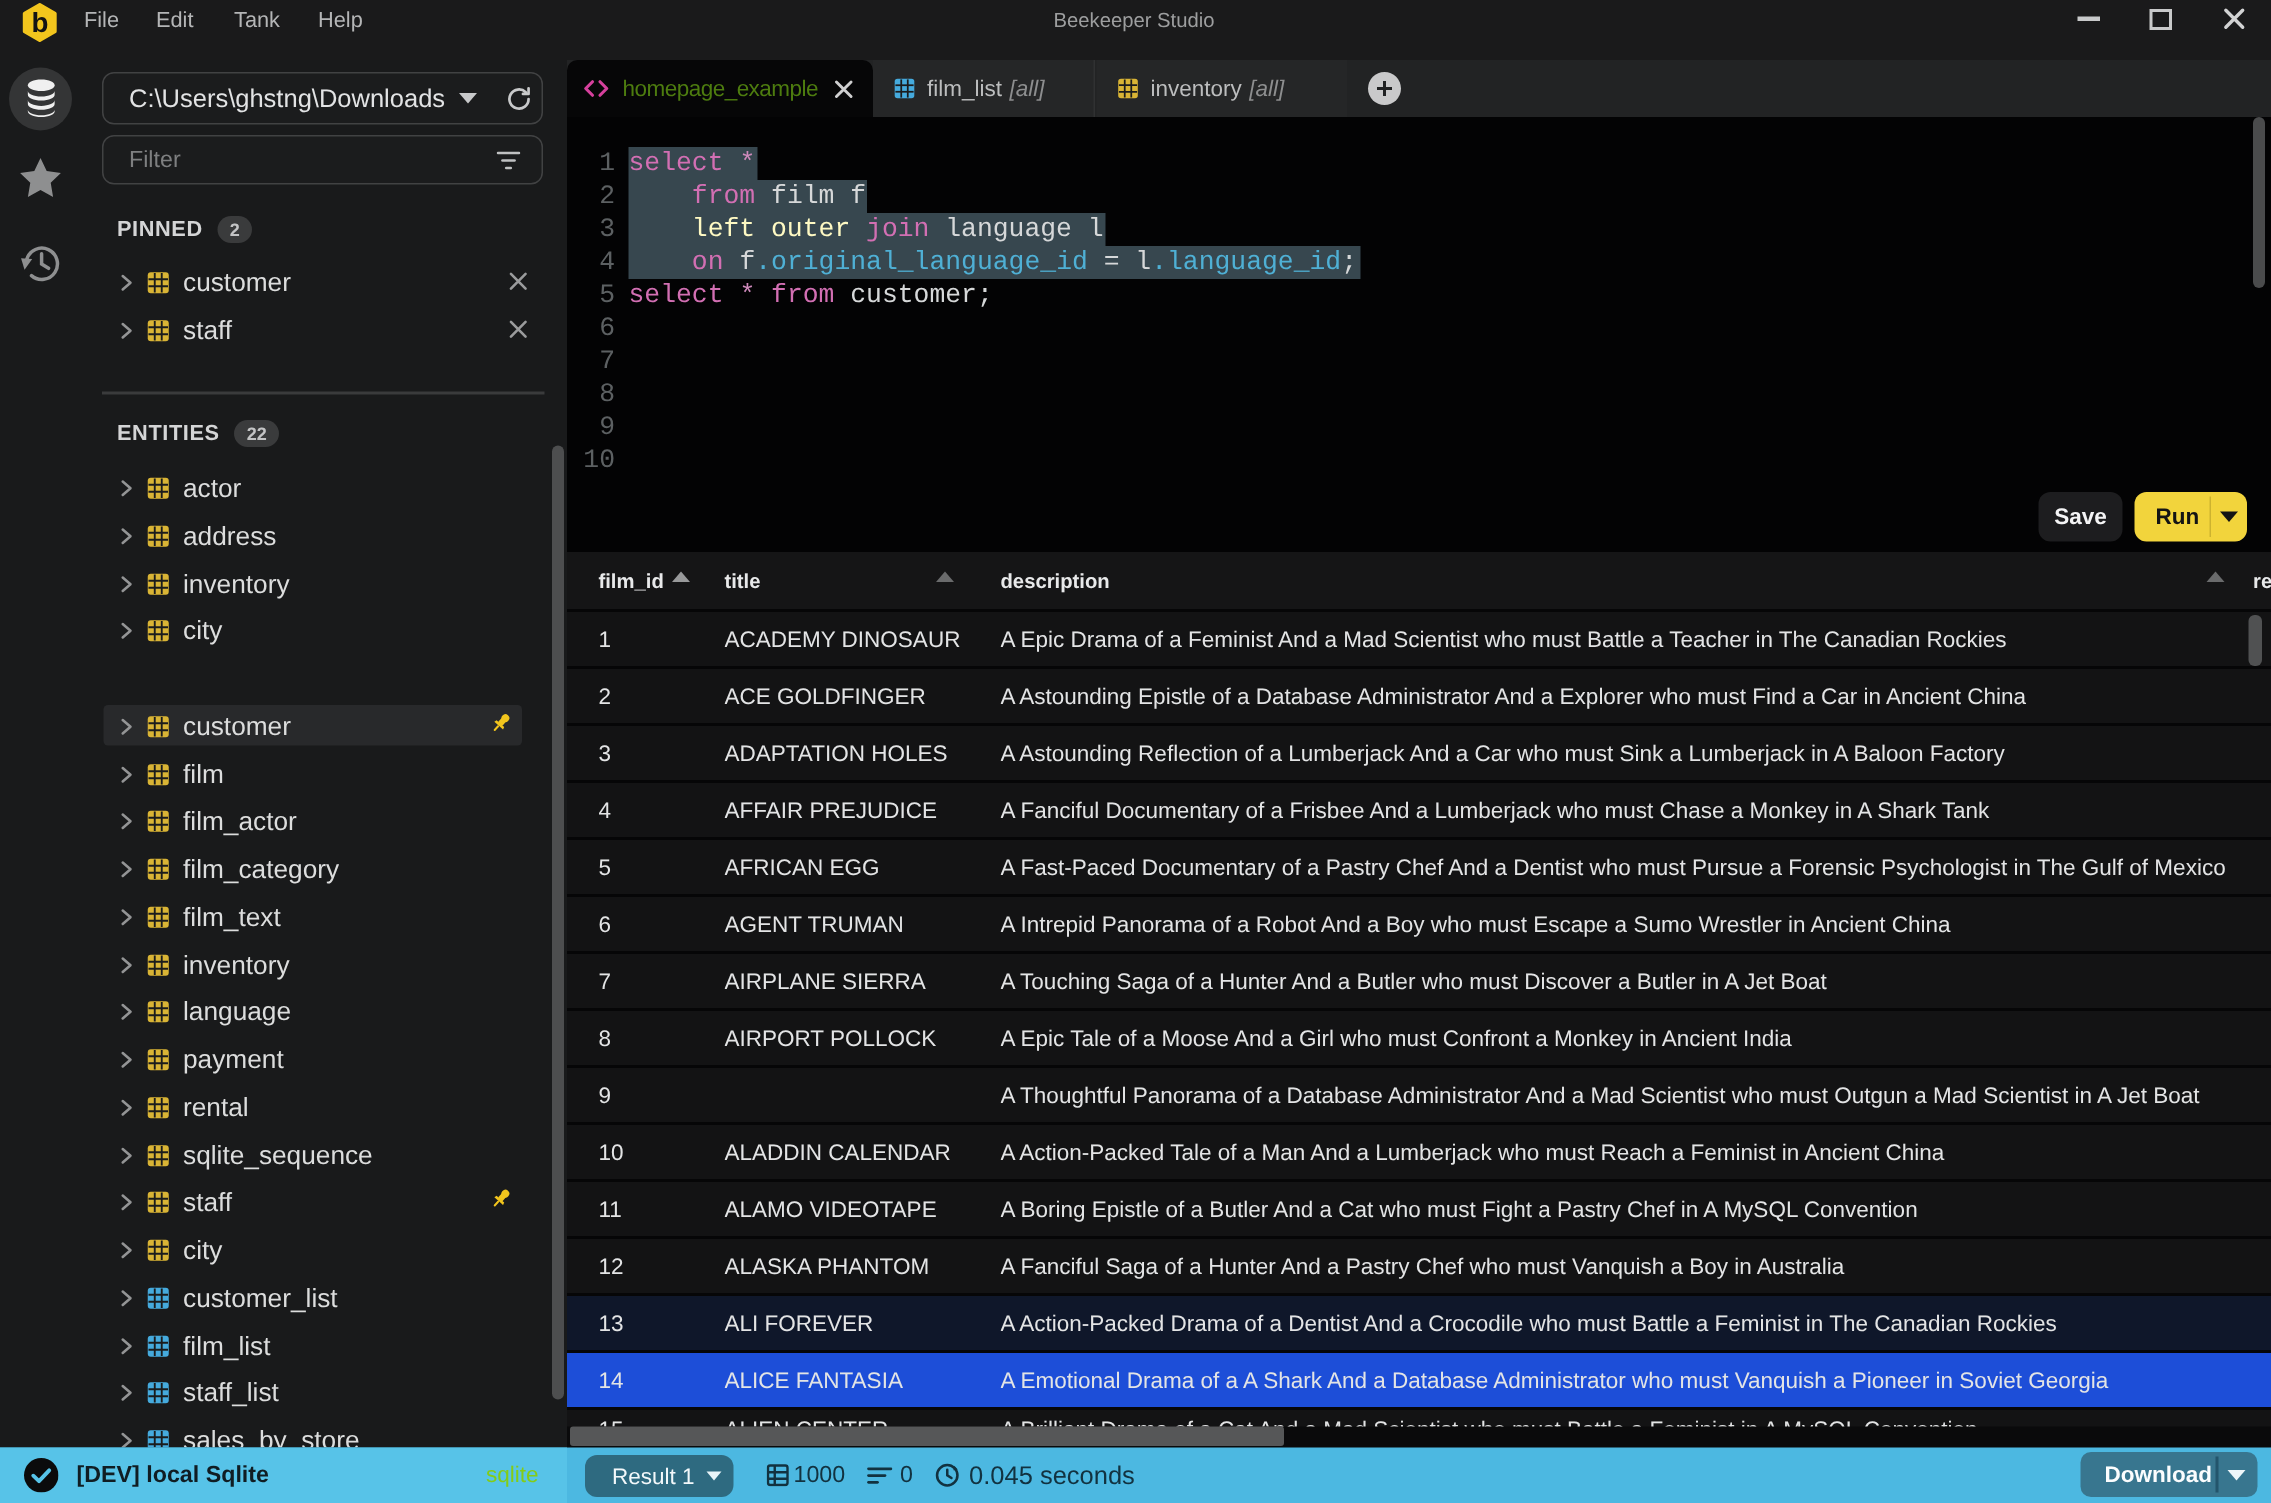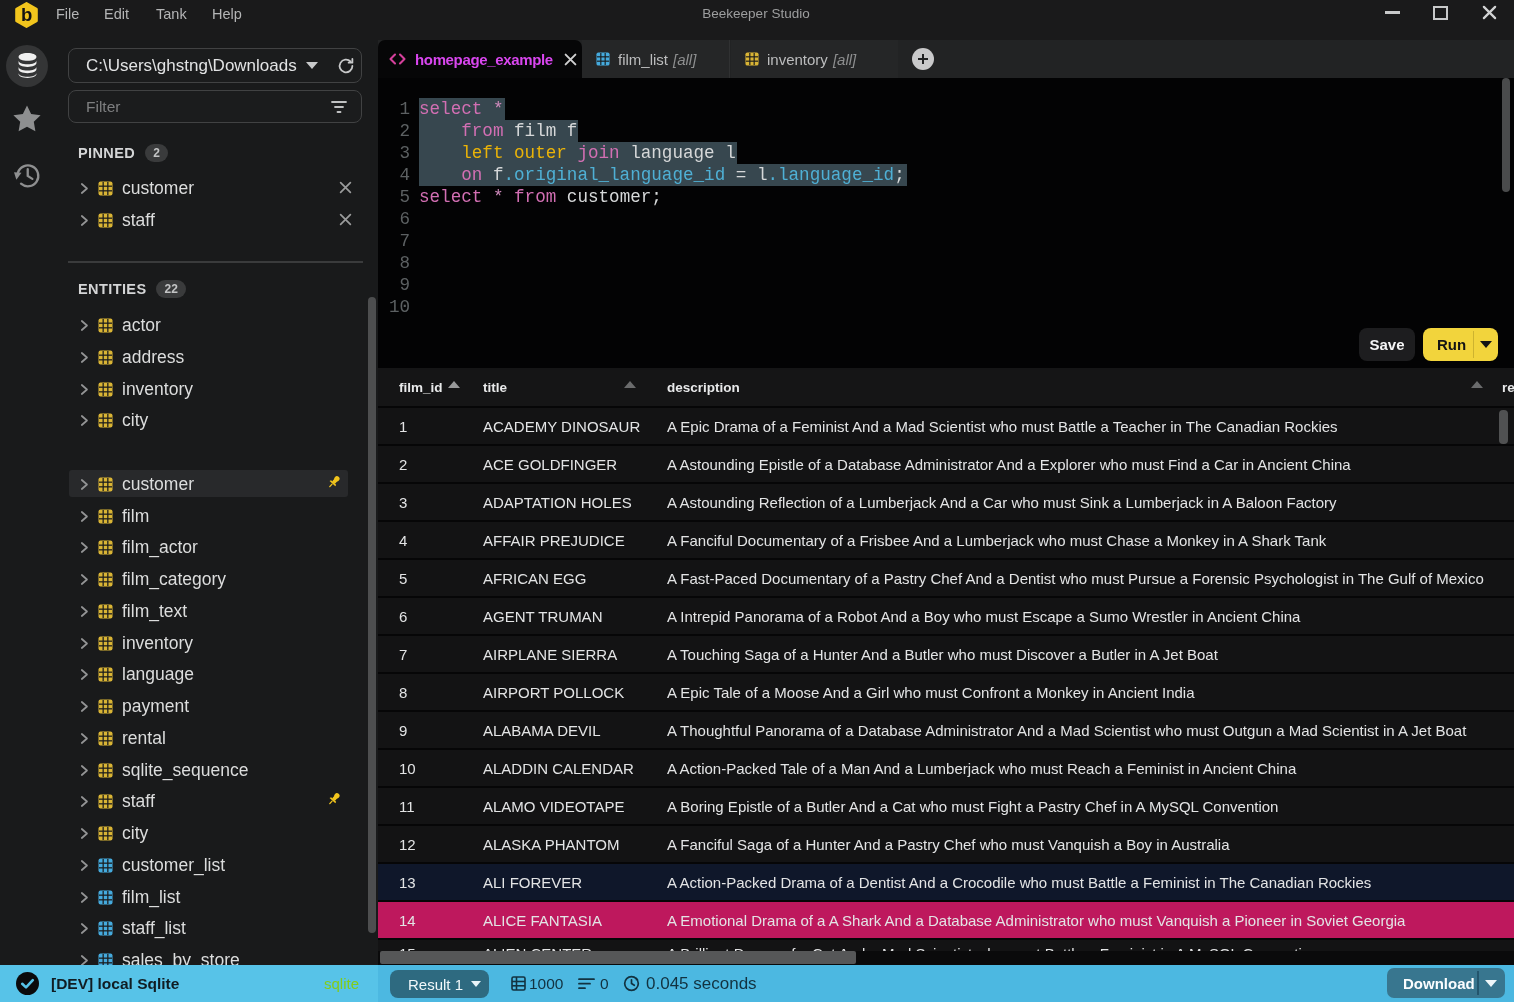--- a/index.html
+++ b/index.html
@@ -434,21 +434,21 @@
         </svg>
         <span class="nm">sales_by_store</span>
       </div>
 <div class="a" style="left:368px;top:257px;width:8px;height:636px;background:#4d4e4f;border-radius:4px"></div>
 </div>
 <div class="a tabbar"></div>
 <div class="a tab" style="left:378px;width:204px;background:#060607;border-radius:7px 7px 0 0">
       <svg style="margin-left:11px;flex:none" width="17" height="12" viewBox="0 0 17 12">
         <path d="M6 1.5 L1.5 6 L6 10.5 M11 1.5 L15.5 6 L11 10.5" fill="none" stroke="#d5409c" stroke-width="2.1" stroke-linecap="round" stroke-linejoin="round"></path>
       </svg>
-      <span style="color:#d946ef;font-weight:bold;font-size:15px;letter-spacing:-0.35px;margin-left:9px;flex:none">homepage_example</span>
+      <span style="color:#4d7c0f;font-weight:normal;font-size:15px;letter-spacing:-0.35px;margin-left:9px;flex:none">homepage_example</span>
       <div style="margin-left:11px;flex:none;display:flex">
         <svg width="13" height="13" viewBox="0 0 12 12" style="flex:none">
           <path d="M1.5 1.5 L10.5 10.5 M10.5 1.5 L1.5 10.5" stroke="#cfcfd0" stroke-width="1.8" stroke-linecap="round"></path>
         </svg>
       </div>
     </div>
 <div class="a tab" style="left:582px;width:148px;background:#252627;border-right:1px solid #303132">
       <div style="margin-left:14px;display:flex">
         <svg width="14" height="14" viewBox="0 0 15 15" style="flex:none">
           <rect x="0.5" y="0.5" width="14" height="14" rx="2" fill="#45aadd"></rect>
@@ -486,21 +486,21 @@
 <div class="a editor">
 <div class="a" style="left:41px;top:20px;width:86px;height:22px;background:#37474f"></div>
 <div class="a" style="left:41px;top:42px;width:159px;height:22px;background:#37474f"></div>
 <div class="a" style="left:41px;top:64px;width:318px;height:22px;background:#37474f"></div>
 <div class="a" style="left:41px;top:86px;width:488px;height:22px;background:#37474f"></div>
 <div class="a mono lnum" style="left:0;top:20px">1</div>
       <div class="a mono" style="left:41px;top:20px"><span style="color:#d26fb3">select</span><span style="color:#d6d8d9"> </span><span style="color:#cf8abc">*</span></div>
 <div class="a mono lnum" style="left:0;top:42px">2</div>
       <div class="a mono" style="left:41px;top:42px"><span style="color:#d6d8d9">    </span><span style="color:#d26fb3">from</span><span style="color:#d6d8d9"> film f</span></div>
 <div class="a mono lnum" style="left:0;top:64px">3</div>
-      <div class="a mono" style="left:41px;top:64px"><span style="color:#eab308">    left outer </span><span style="color:#d26fb3">join</span><span style="color:#d6d8d9"> language l</span></div>
+      <div class="a mono" style="left:41px;top:64px"><span style="color:#fef9c3">    left outer </span><span style="color:#d26fb3">join</span><span style="color:#d6d8d9"> language l</span></div>
 <div class="a mono lnum" style="left:0;top:86px">4</div>
       <div class="a mono" style="left:41px;top:86px"><span style="color:#d6d8d9">    </span><span style="color:#d26fb3">on</span><span style="color:#d6d8d9"> f</span><span style="color:#4fb0d5">.original_language_id</span><span style="color:#d6d8d9"> = l</span><span style="color:#4fb0d5">.language_id</span><span style="color:#d6d8d9">;</span></div>
 <div class="a mono lnum" style="left:0;top:108px">5</div>
       <div class="a mono" style="left:41px;top:108px"><span style="color:#d26fb3">select</span><span style="color:#d6d8d9"> </span><span style="color:#cf8abc">*</span><span style="color:#d6d8d9"> </span><span style="color:#d26fb3">from</span><span style="color:#d6d8d9"> customer;</span></div>
 <div class="a mono lnum" style="left:0;top:130px">6</div>
       <div class="a mono" style="left:41px;top:130px"></div>
 <div class="a mono lnum" style="left:0;top:152px">7</div>
       <div class="a mono" style="left:41px;top:152px"></div>
 <div class="a mono lnum" style="left:0;top:174px">8</div>
       <div class="a mono" style="left:41px;top:174px"></div>
@@ -561,21 +561,20 @@
         <div class="a cell" style="top:0;height:36px;left:105px;width:176px">AIRPLANE SIERRA</div>
         <div class="a cell" style="top:0;height:36px;left:289px;width:840px">A Touching Saga of a Hunter And a Butler who must Discover a Butler in A Jet Boat</div>
       </div>
 <div class="a trow" style="top:268px;height:36px;background:#131314">
         <div class="a cell" style="top:0;height:36px;left:21px;width:80px">8</div>
         <div class="a cell" style="top:0;height:36px;left:105px;width:176px">AIRPORT POLLOCK</div>
         <div class="a cell" style="top:0;height:36px;left:289px;width:840px">A Epic Tale of a Moose And a Girl who must Confront a Monkey in Ancient India</div>
       </div>
 <div class="a trow" style="top:306px;height:36px;background:#131314">
         <div class="a cell" style="top:0;height:36px;left:21px;width:80px">9</div>
-        <div class="a cell" style="top:0;height:36px;left:105px;width:176px">ALABAMA DEVIL</div>
         <div class="a cell" style="top:0;height:36px;left:289px;width:840px">A Thoughtful Panorama of a Database Administrator And a Mad Scientist who must Outgun a Mad Scientist in A Jet Boat</div>
       </div>
 <div class="a trow" style="top:344px;height:36px;background:#131314">
         <div class="a cell" style="top:0;height:36px;left:21px;width:80px">10</div>
         <div class="a cell" style="top:0;height:36px;left:105px;width:176px">ALADDIN CALENDAR</div>
         <div class="a cell" style="top:0;height:36px;left:289px;width:840px">A Action-Packed Tale of a Man And a Lumberjack who must Reach a Feminist in Ancient China</div>
       </div>
 <div class="a trow" style="top:382px;height:36px;background:#131314">
         <div class="a cell" style="top:0;height:36px;left:21px;width:80px">11</div>
         <div class="a cell" style="top:0;height:36px;left:105px;width:176px">ALAMO VIDEOTAPE</div>
@@ -584,21 +583,21 @@
 <div class="a trow" style="top:420px;height:36px;background:#131314">
         <div class="a cell" style="top:0;height:36px;left:21px;width:80px">12</div>
         <div class="a cell" style="top:0;height:36px;left:105px;width:176px">ALASKA PHANTOM</div>
         <div class="a cell" style="top:0;height:36px;left:289px;width:840px">A Fanciful Saga of a Hunter And a Pastry Chef who must Vanquish a Boy in Australia</div>
       </div>
 <div class="a trow" style="top:458px;height:36px;background:#0f172a">
         <div class="a cell" style="top:0;height:36px;left:21px;width:80px">13</div>
         <div class="a cell" style="top:0;height:36px;left:105px;width:176px">ALI FOREVER</div>
         <div class="a cell" style="top:0;height:36px;left:289px;width:840px">A Action-Packed Drama of a Dentist And a Crocodile who must Battle a Feminist in The Canadian Rockies</div>
       </div>
-<div class="a trow" style="top:496px;height:36px;background:#be185d">
+<div class="a trow" style="top:496px;height:36px;background:#1d4ed8">
         <div class="a cell" style="top:0;height:36px;left:21px;width:80px">14</div>
         <div class="a cell" style="top:0;height:36px;left:105px;width:176px">ALICE FANTASIA</div>
         <div class="a cell" style="top:0;height:36px;left:289px;width:840px">A Emotional Drama of a A Shark And a Database Administrator who must Vanquish a Pioneer in Soviet Georgia</div>
       </div>
 <div class="a trow" style="top:534px;height:36px;background:#131314">
         <div class="a cell" style="top:6px;height:15px;left:21px;width:80px">15</div>
         <div class="a cell" style="top:6px;height:15px;left:105px;width:176px">ALIEN CENTER</div>
         <div class="a cell" style="top:6px;height:15px;left:289px;width:840px">A Brilliant Drama of a Cat And a Mad Scientist who must Battle a Feminist in A MySQL Convention</div>
       </div>
 </div>

